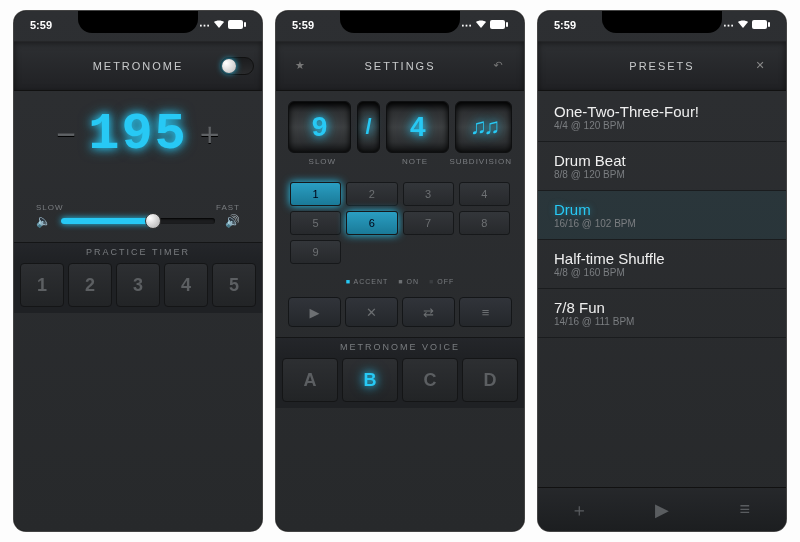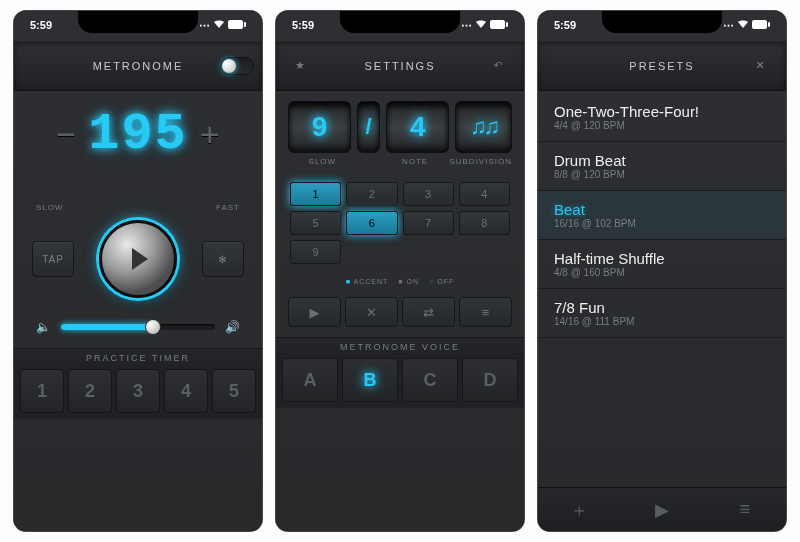--- a/index.html
+++ b/index.html
@@ -138,27 +138,20 @@
         <div class="seg"></div>
         <div class="seg"></div>
         <div class="seg"></div>
         <div class="seg"></div>
         <div class="seg"></div>
         <div class="tempo-labels">
         <span>SLOW</span>
         <span>FAST</span>
       </div>
     </div>
-    <div class="control-row">
-      <div class="sq-btn">TAP</div>
-      <div class="play-knob"></div>
-      <div class="sq-btn">
-          <span>✻</span>
-        </div>
-    </div>
     <div class="vol-row">
       <span class="vol-icon">🔈</span>
       <div class="vol-track">
         <div class="vol-fill"></div>
           <div class="vol-thumb"></div>
       </div>
       <span class="vol-icon">🔊</span>
     </div>
     <div class="section-label">PRACTICE TIMER</div>
     <div class="preset-row" id="s1-presets">
@@ -281,21 +274,21 @@
     <div class="preset-list" id="preset-list">
         <div class="preset-item">
           <div class="preset-title">One-Two-Three-Four!</div>
           <div class="preset-sub">4/4 @ 120 BPM</div>
         </div>
         <div class="preset-item">
           <div class="preset-title">Drum Beat</div>
           <div class="preset-sub">8/8 @ 120 BPM</div>
         </div>
         <div class="preset-item sel">
-          <div class="preset-title">Beat</div>
+          <div class="preset-title">Drum</div>
           <div class="preset-sub">16/16 @ 102 BPM</div>
         </div>
         <div class="preset-item">
           <div class="preset-title">Half-time Shuffle</div>
           <div class="preset-sub">4/8 @ 160 BPM</div>
         </div>
         <div class="preset-item">
           <div class="preset-title">7/8 Fun</div>
           <div class="preset-sub">14/16 @ 111 BPM</div>
         </div>

